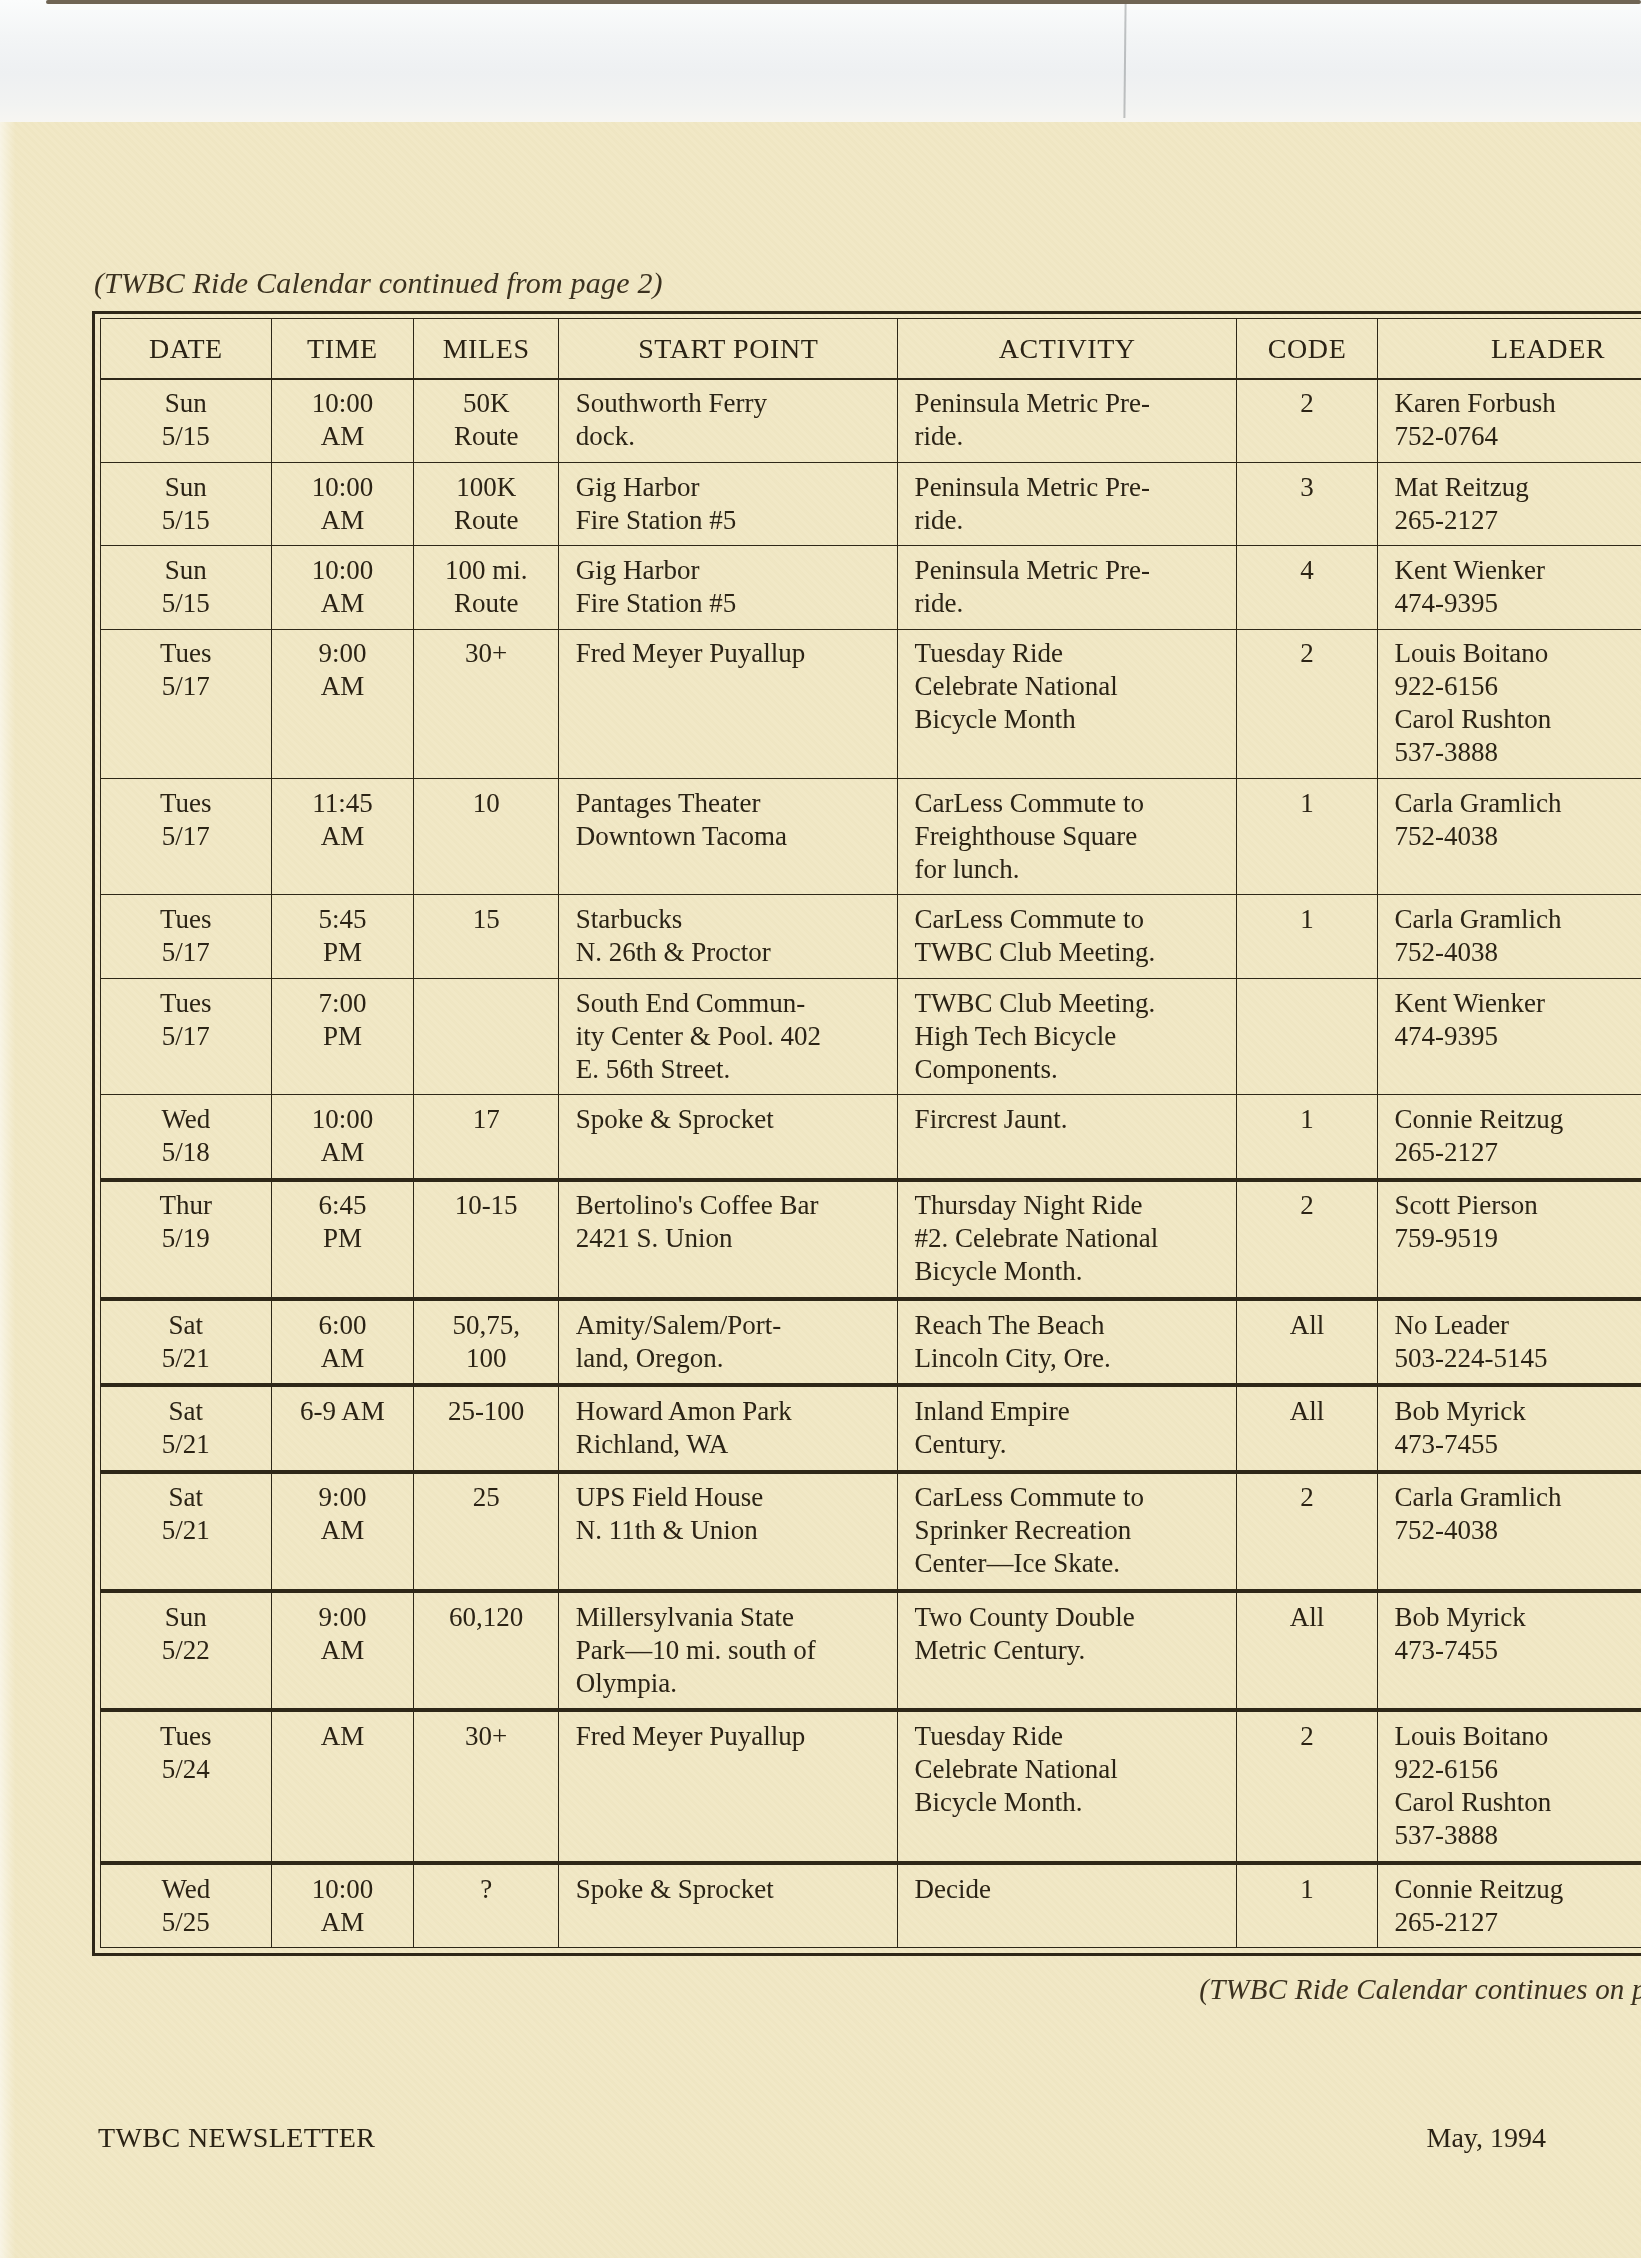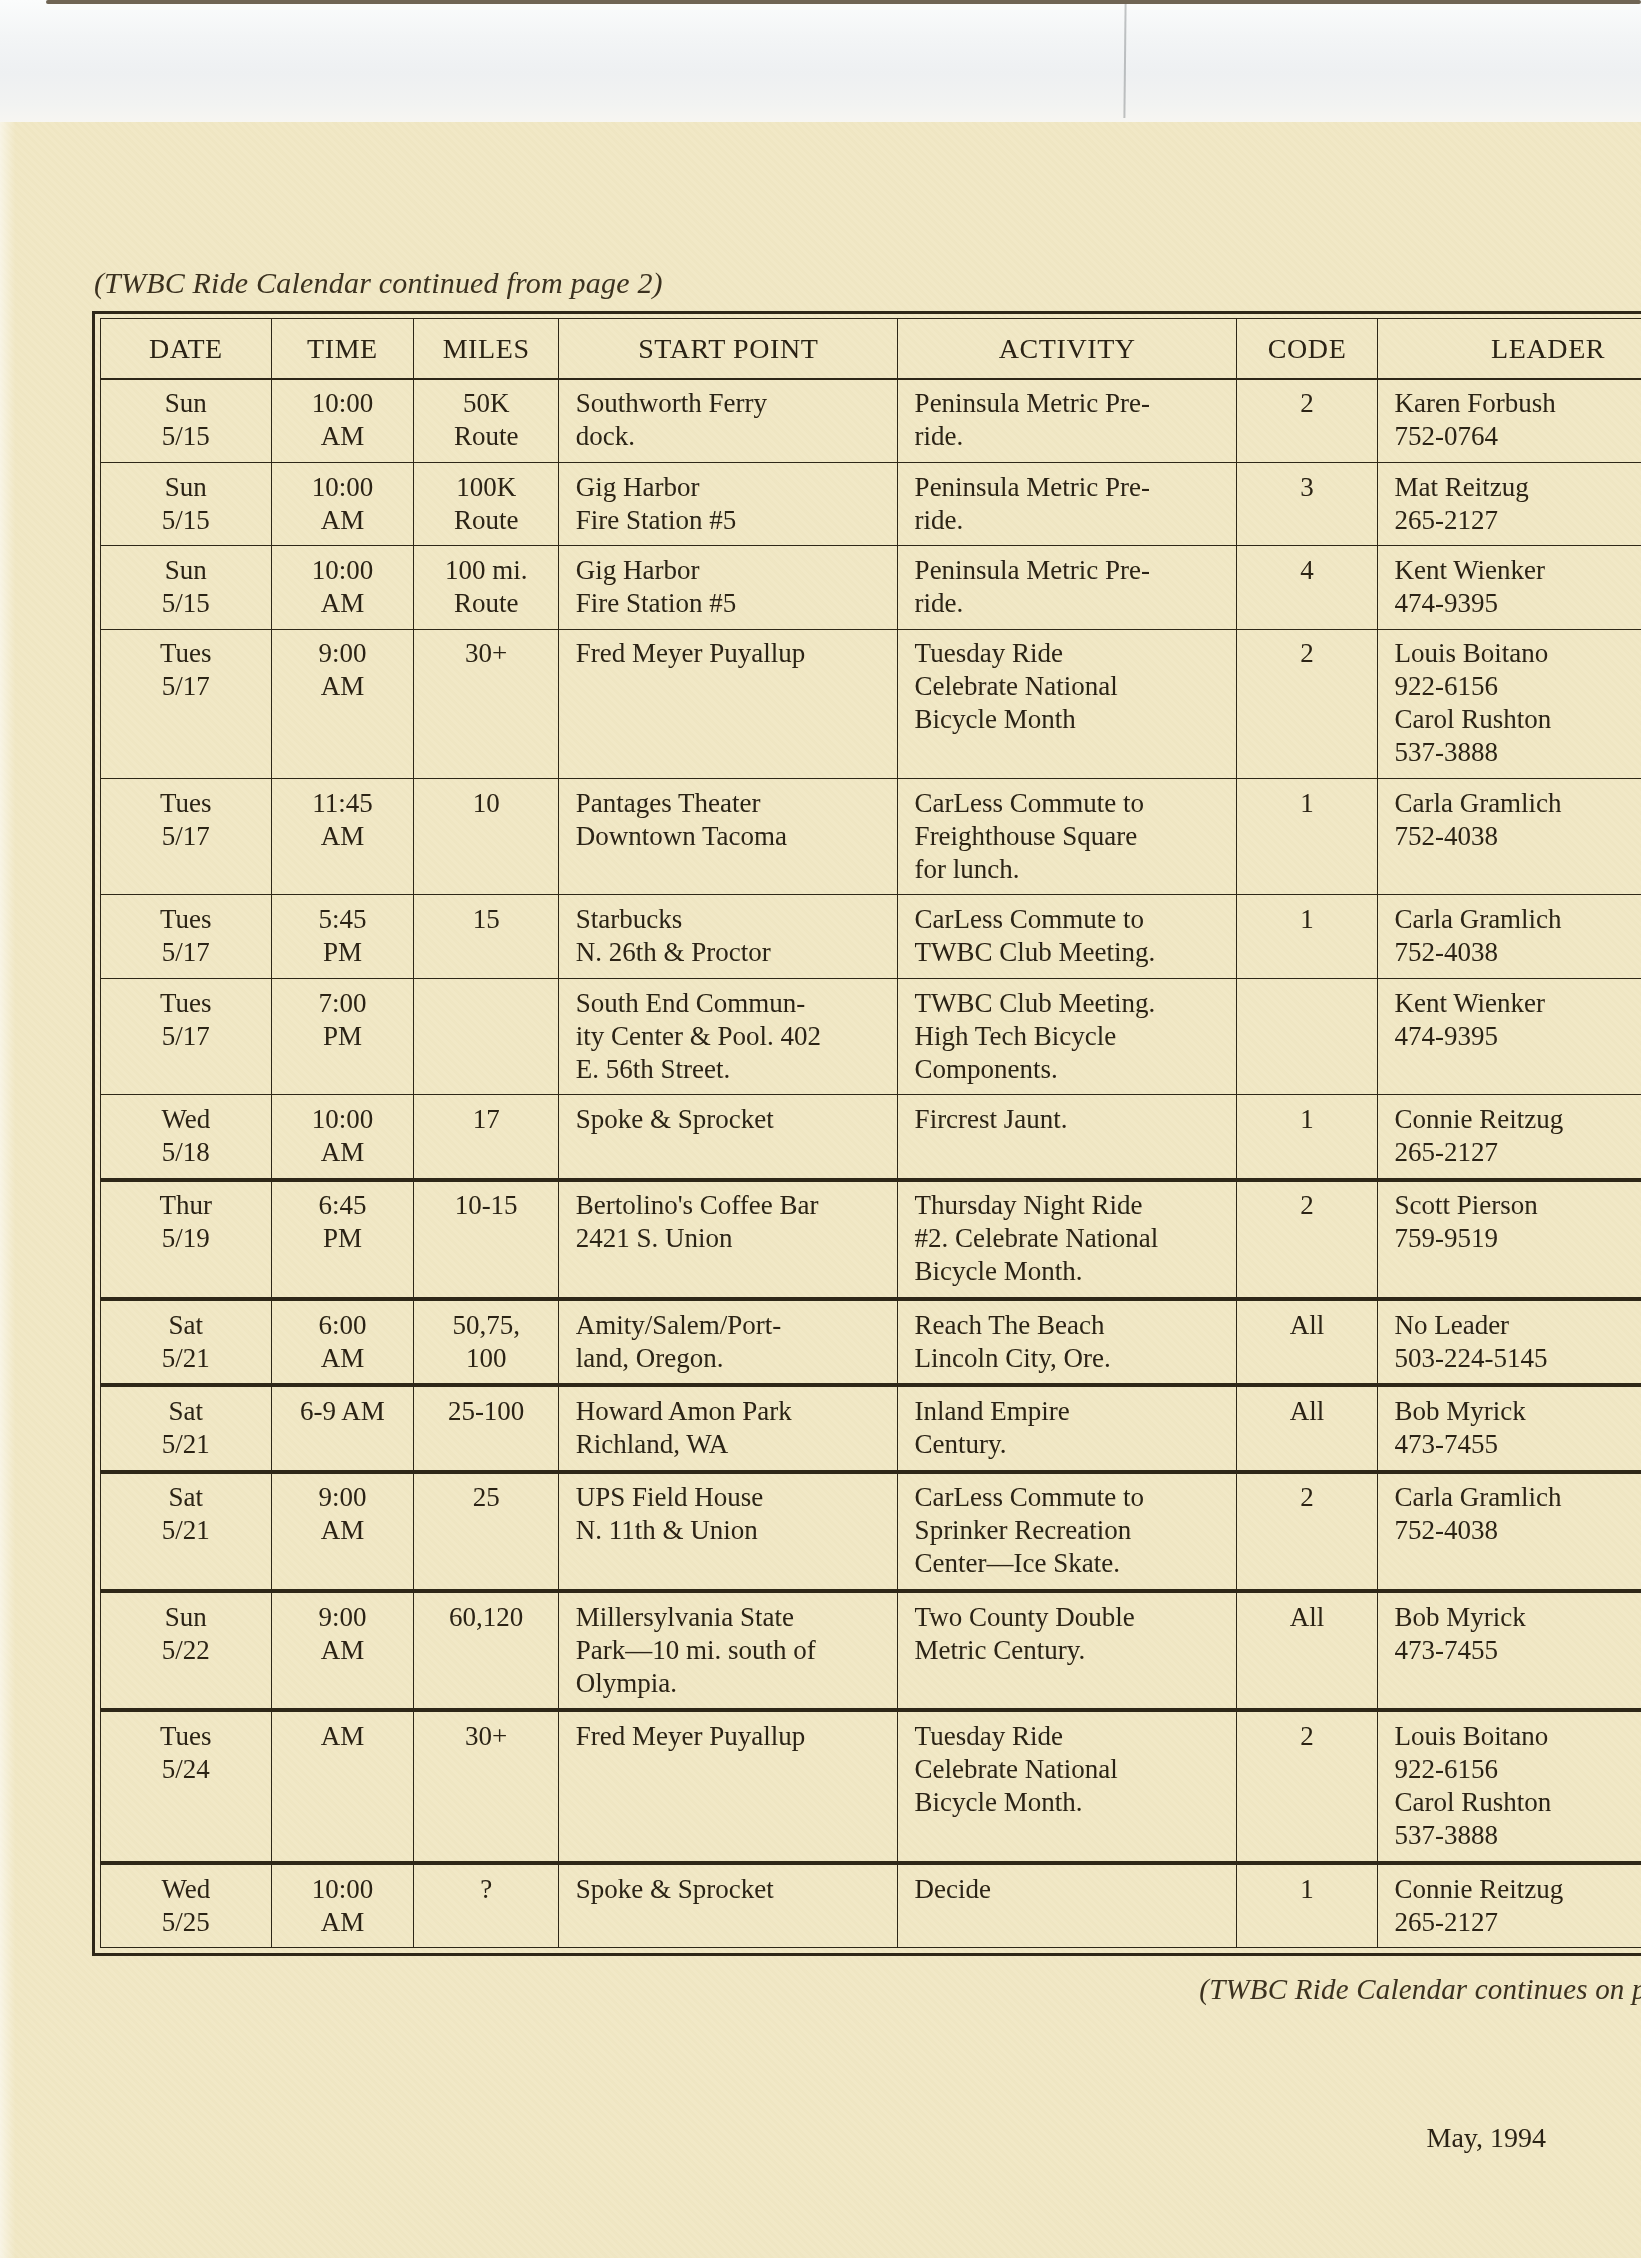--- a/index.html
+++ b/index.html
@@ -325,15 +325,16 @@
 265-2127</td>
           </tr>
         </tbody>
     </table>
   </div>
 
   <div class="continues-note">(TWBC Ride Calendar continues on page 4)</div>
 </div>
 
 <div class="page-footer">
+  <span class="f-left">TWBC NEWSLETTER</span>
   <span class="f-right">May, 1994</span>
 </div>
 
 
 </body></html>

